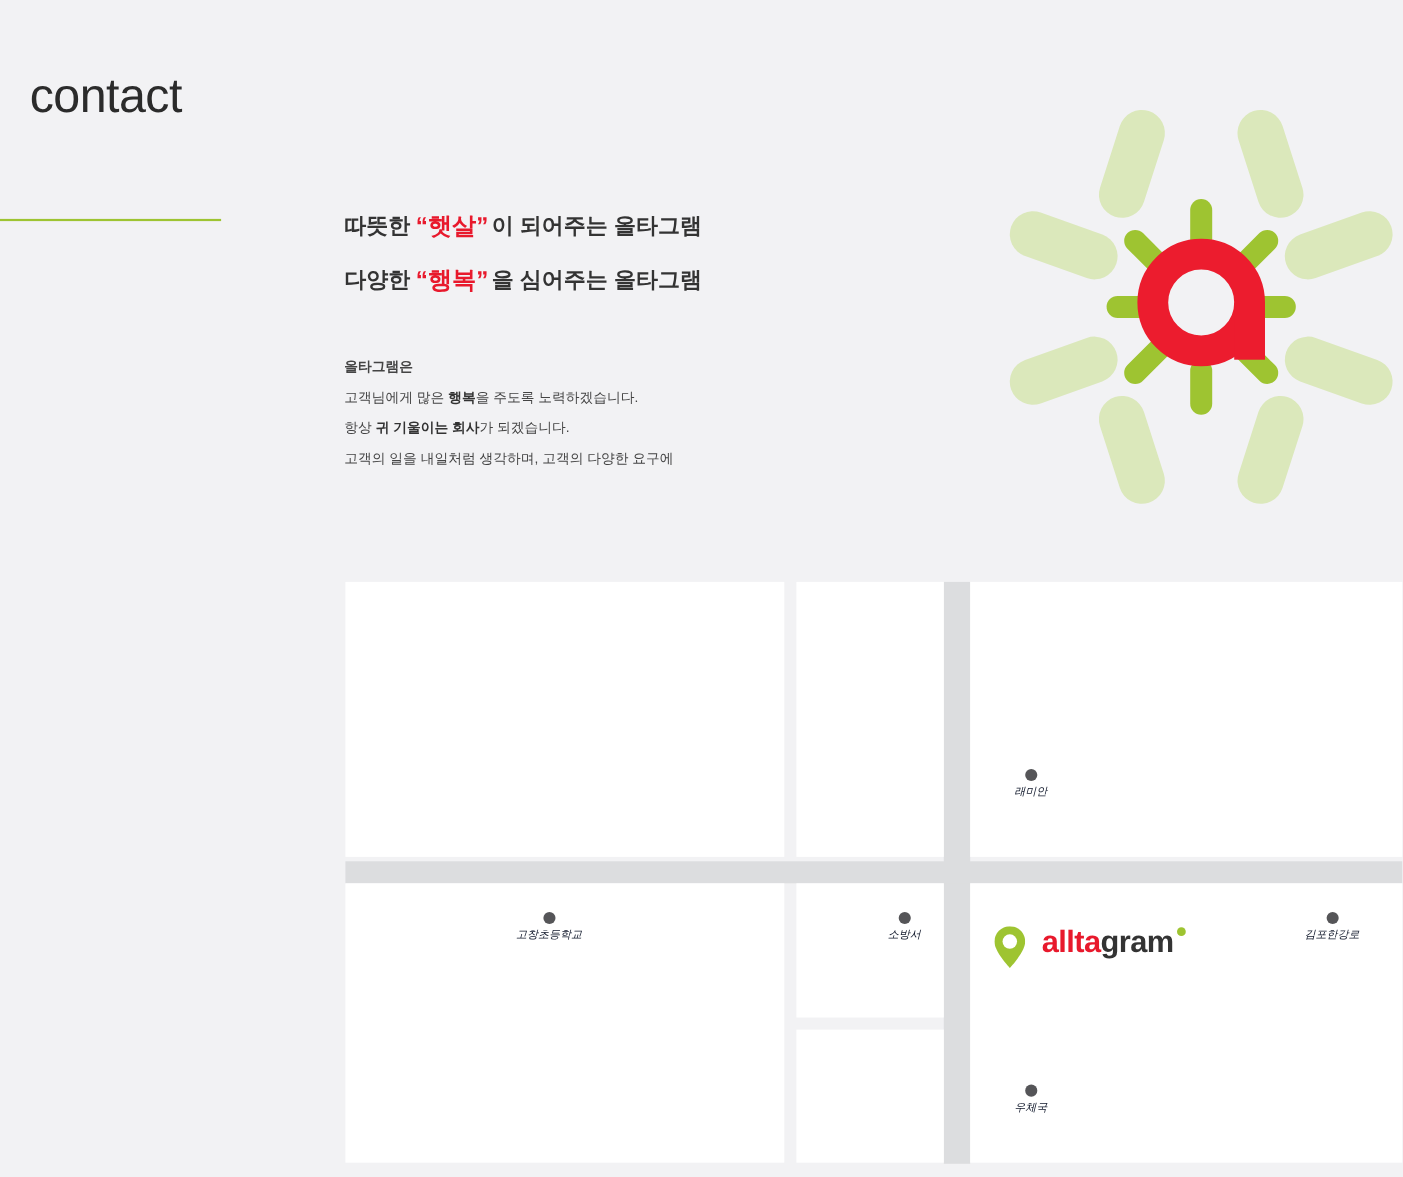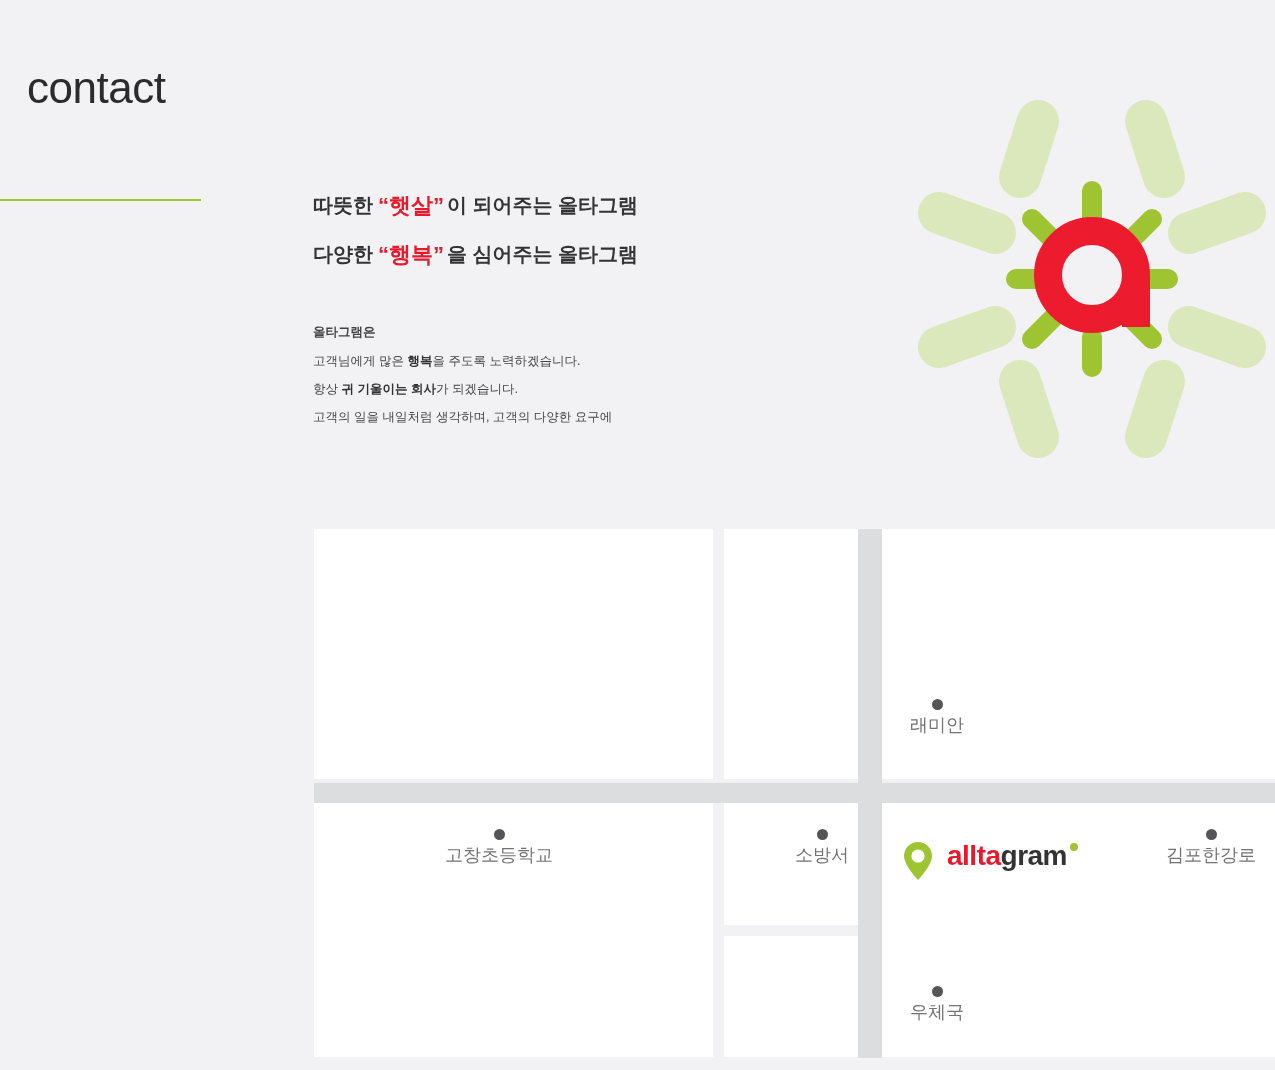--- a/index.html
+++ b/index.html
@@ -67,21 +67,21 @@
     top: 319px;
     width: 420px;
   }
   .body-line {
     color: #444444;
     font-size: 12.5px;
     line-height: 28px;
     white-space: nowrap;
     font-weight: 400;
   }
-  .body-line.lead { font-weight: 700; font-family: Liberation Mono, monospace; }
+  .body-line.lead { font-weight: 700; }
   .body-line b { font-weight: 700; color: #333; }
 
   
   #sun-logo {
     position: absolute;
     left: 907px;
     top: 85px;
     width: 370px;
     height: 385px;
   }
@@ -109,24 +109,25 @@
     white-space: nowrap;
   }
   .poi-dot {
     width: 11px;
     height: 11px;
     border-radius: 50%;
     background: #555558;
     margin: 0 auto 6px auto;
   }
   .poi-label {
-    font-size: 18px;
-    color: #737373;
+    font-size: 10px;
+    color: #0f172a;
     font-weight: 500;
     line-height: 1;
+    font-style: italic;
   }
 
   
   #alltagram-marker {
     position: absolute;
     left: 590px;
     top: 313px;
     display: flex;
     align-items: flex-start;
   }

